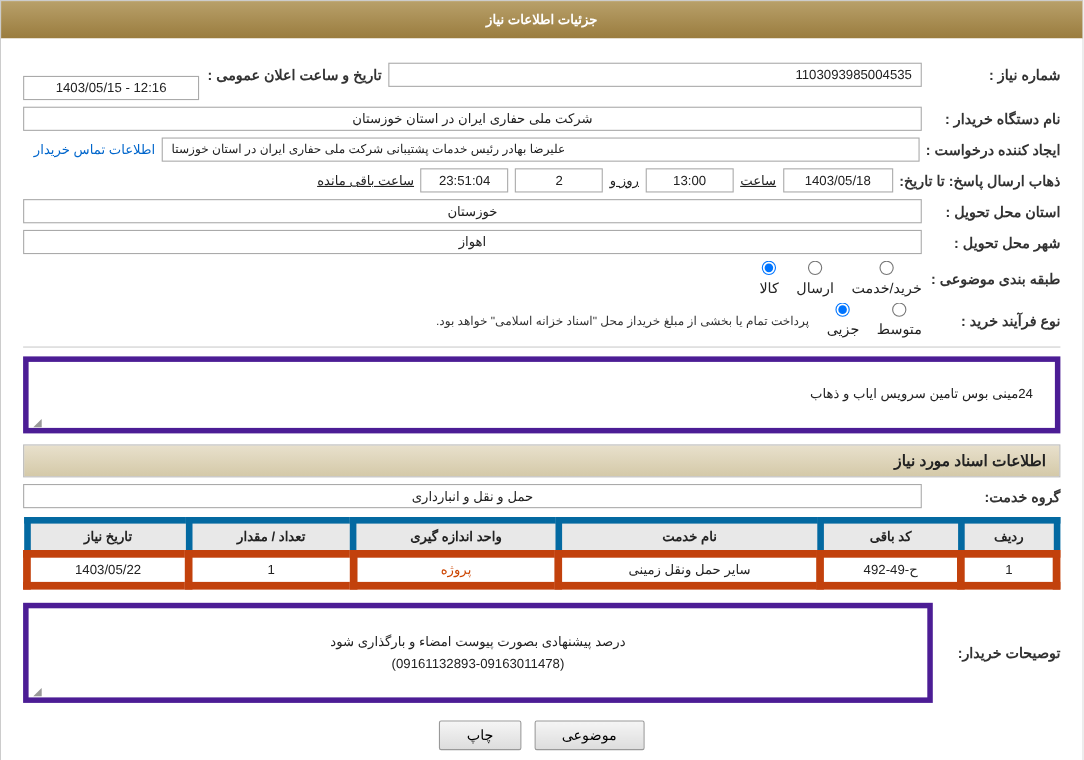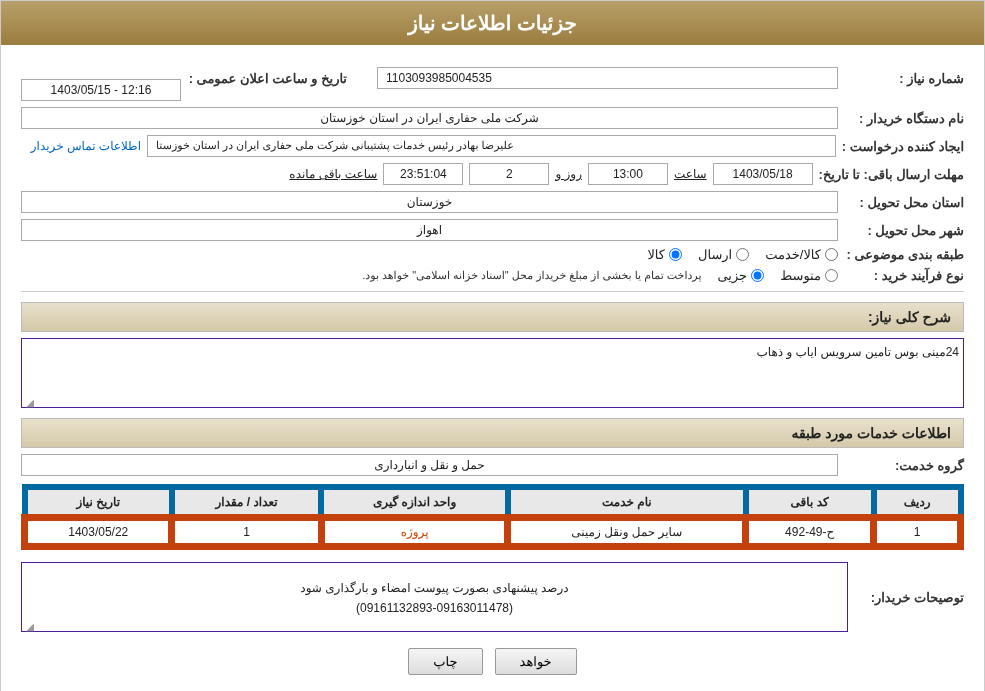--- a/index.html
+++ b/index.html
@@ -14,21 +14,21 @@
       max-width: 985px;
       margin: 0 auto;
       background: #fff;
       border: 1px solid #ccc;
     }
     .page-header {
       background: linear-gradient(to bottom, #b8a06a, #9a7c3e);
       color: #fff;
       text-align: center;
       padding: 10px 0;
-      font-size: 20px;
+      font-size: 12px;
       font-weight: bold;
     }
     .content {
       padding: 10px 20px 20px 20px;
       background: #fff;
     }
     .info-row {
       display: flex;
       align-items: center;
       margin-bottom: 6px;
@@ -51,43 +51,43 @@
       font-size: 12px;
     }
     .value-box.small { width: 80px; flex: none; }
     .link-text { color: #0066cc; cursor: pointer; }
     .divider-line {
       border: none;
       border-top: 1px solid #ccc;
       margin: 8px 0;
     }
     .radio-group { display: flex; gap: 16px; align-items: center; }
-    .radio-item { display: flex; gap: 4px; cursor: pointer; }
+    .radio-item { display: flex; gap: 4px; cursor: pointer; flex-direction: column; }
     
     .service-table {
       width: 100%;
       border-collapse: collapse;
       margin-top: 8px;
       font-size: 12px;
     }
     .service-table th {
       background: #e8e8e8;
       border: 6px solid #0369a1;
       padding: 5px 8px;
       text-align: center;
       font-weight: bold;
     }
     .service-table td {
       border: 7px solid #c2410c;
       padding: 4px 8px;
       text-align: center;
     }
     .desc-box {
-      border: 1px solid #4c1d95;
-      padding: 4px;
+      border: 5px solid #4c1d95;
+      padding: 20px;
       min-height: 70px;
       background: #fff;
       font-size: 12px;
       line-height: 1.6;
       position: relative;
     }
     .resize-handle {
       position: absolute;
       bottom: 2px;
       left: 2px;
@@ -126,38 +126,38 @@
 </head>
 <body>
 
 <div class="page-wrapper">
   <div class="page-header">جزئیات اطلاعات نیاز</div>
 
   <div class="content">
 
     <div class="info-row">
       <span class="label">شماره نیاز :</span>
-      <div class="value-box" style="direction:ltr; text-align:left;margin-left:24px;">1103093985004535</div>
+      <div class="value-box" style="direction:ltr; text-align:right;">1103093985004535</div>
       <span class="label" style="min-width:160px;">تاریخ و ساعت اعلان عمومی :</span>
       <div class="value-box small" style="min-width:160px; direction:ltr;margin-top:24px;">1403/05/15 - 12:16</div>
     </div>
 
     <div class="info-row">
       <span class="label">نام دستگاه خریدار :</span>
       <div class="value-box">شرکت ملی حفاری ایران در استان خوزستان</div>
     </div>
 
     <div class="info-row">
       <span class="label">ایجاد کننده درخواست :</span>
       <div class="value-box" style="text-align:left; padding-right:6px; font-size:11px;">علیرضا بهادر رئیس خدمات پشتیبانی شرکت ملی حفاری ایران در استان خوزستا</div>
       <span class="link-text" style="white-space:nowrap; font-size:12px; min-width:120px;">اطلاعات تماس خریدار</span>
     </div>
 
     <div class="info-row">
-      <span class="label" style="min-width:140px;">مهلت ارسال باقی: تا تاریخ:</span>
+      <span class="label" style="min-width:140px;">ذهاب ارسال پاسخ: تا تاریخ:</span>
       <div class="value-box small" style="min-width:100px;">1403/05/18</div>
       <span class="inline-label">ساعت</span>
       <div class="value-box small" style="min-width:60px;">13:00</div>
       <span class="inline-label">روز و</span>
       <div class="value-box small" style="min-width:30px;">2</div>
       <div class="value-box small" style="min-width:80px; direction:ltr;">23:51:04</div>
       <span class="inline-label">ساعت باقی مانده</span>
     </div>
 
     <div class="info-row">
@@ -168,21 +168,21 @@
     <div class="info-row">
       <span class="label">شهر محل تحویل :</span>
       <div class="value-box">اهواز</div>
     </div>
 
     <div class="info-row">
       <span class="label">طبقه بندی موضوعی :</span>
       <div class="radio-group">
         <label class="radio-item">
           <input type="radio" name="category" style="">
-          <span>کالا/خدمت</span>
+          <span>خرید/خدمت</span>
         </label>
         <label class="radio-item">
           <input type="radio" name="category" style="">
           <span>ارسال</span>
         </label>
         <label class="radio-item">
           <input type="radio" name="category" checked="" style="">
           <span>کالا</span>
         </label>
       </div>
@@ -198,29 +198,28 @@
         <label class="radio-item">
           <input type="radio" name="purchase_type" checked="" style="">
           <span>جزیی</span>
         </label>
       </div>
       <span style="font-size:11px; color:#333; margin-right:10px;">پرداخت تمام یا بخشی از مبلغ خریداز محل "اسناد خزانه اسلامی" خواهد بود.</span>
     </div>
 
     <hr class="divider-line">
 
-    <div class="section-header">شرح کلی نیاز:</div>
     <div class="info-row">
       <div class="desc-box" style="flex:1; position:relative;">
         <span>24مینی بوس تامین سرویس ایاب و ذهاب</span>
         <span class="resize-handle">◢</span>
       </div>
     </div>
 
-    <div class="section-header">اطلاعات خدمات مورد طبقه</div>
+    <div class="section-header">اطلاعات اسناد مورد نیاز</div>
 
     <div class="info-row">
       <span class="label">گروه خدمت:</span>
       <div class="value-box">حمل و نقل و انبارداری</div>
     </div>
 
     <table class="service-table">
       <thead>
         <tr>
           <th>ردیف</th>
@@ -239,24 +238,24 @@
       <td style="color:#cc4400;">پروژه</td>
       <td>1</td>
       <td>1403/05/22</td>
     </tr>
         </tbody>
     </table>
 
     <div class="info-row" style="margin-top:12px;">
       <span class="label" style="min-width:110px;">توصیحات خریدار:</span>
       <div class="desc-box" style="flex:1; position:relative;">
-        <div id="buyer-notes-content" style="text-align:center; font-size:12px; line-height:1.7;margin-top:11px;">درصد پیشنهادی بصورت پیوست امضاء و بارگذاری شود<br>(09161132893-09163011478)</div>
+        <div id="buyer-notes-content" style="text-align:center; font-size:12px; line-height:1.7;">درصد پیشنهادی بصورت پیوست امضاء و بارگذاری شود<br>(09161132893-09163011478)</div>
         <span class="resize-handle">◢</span>
       </div>
     </div>
 
     <div class="buttons-row">
-      <button class="btn">خواهد</button>
+      <button class="btn">موضوعی</button>
       <button class="btn">چاپ</button>
     </div>
 
   </div>
 </div>
 
 </body></html>

